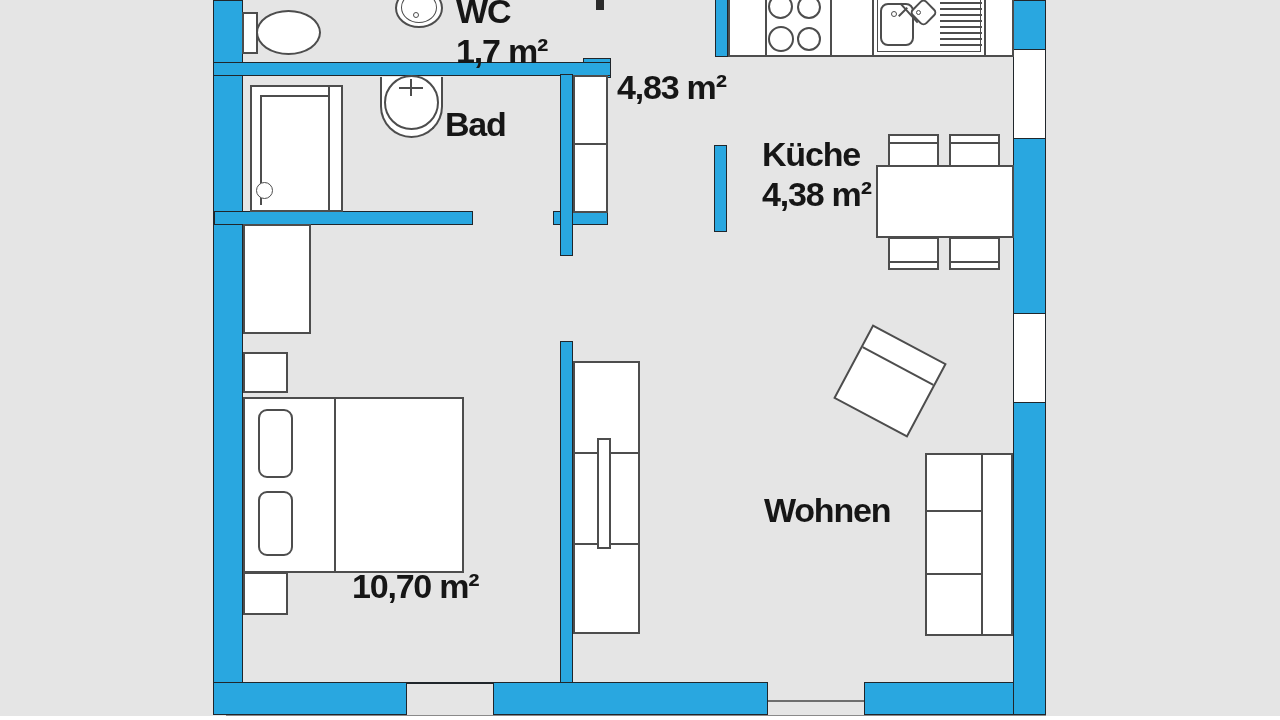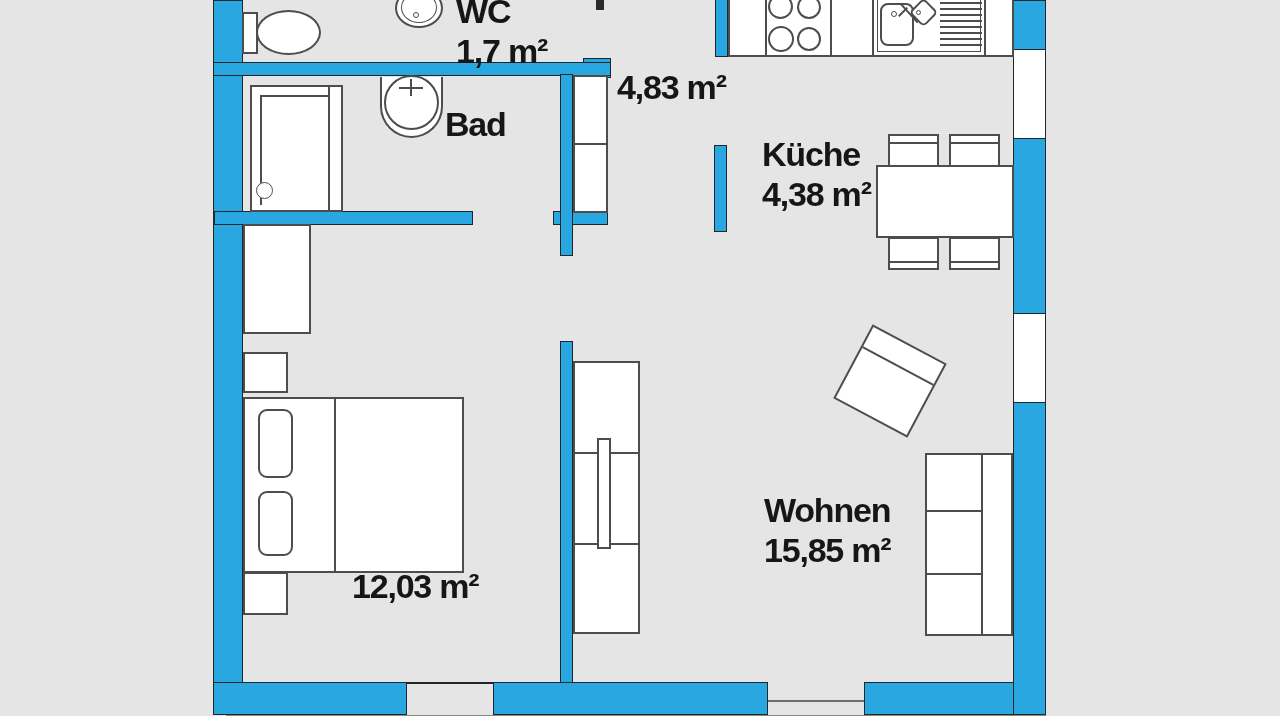--- a/index.html
+++ b/index.html
@@ -132,20 +132,19 @@
     <span>Bad</span>
   </div>
   <div class="label" style="left:617px;top:67px;">
     <span>4,83 m²</span>
   </div>
   <div class="label" style="left:762px;top:134px;">
     <span>Küche</span>
     <span>4,38 m²</span>
   </div>
   <div class="label" style="left:352px;top:566px;">
-    <span>12,03 m²</span>
+    <span>10,70 m²</span>
   </div>
   <div class="label" style="left:764px;top:474px;margin-top:16px;">
     <span>Wohnen</span>
-    <span>15,85 m²</span>
   </div>
 
 </div>
 
 </body></html>

